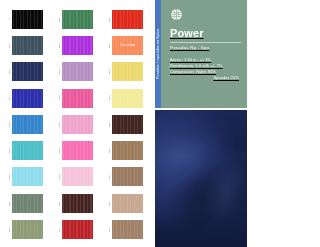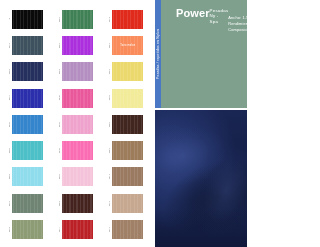--- a/index.html
+++ b/index.html
@@ -115,23 +115,24 @@
     transform: rotate(180deg);
     font-size: 3.4px;
     color: #ffffff;
     letter-spacing: 0.2px;
     white-space: nowrap;
   }
   #info-body {
     position: absolute;
     left: 6px; top: 0;
     right: 0; bottom: 0;
-    padding: 8px 6px 6px 15px;
-    display: flex;
-    flex-direction: row;
+    padding: 8px 6px 6px 9px;
+    display: flex;
+    flex-direction: column;
+    text-decoration: underline;
   }
   #globe-icon {
     width: 13px;
     height: 13px;
     margin-bottom: 7px;
   }
   #brand-title {
     font-size: 11px;
     font-weight: bold;
     color: #ffffff;

